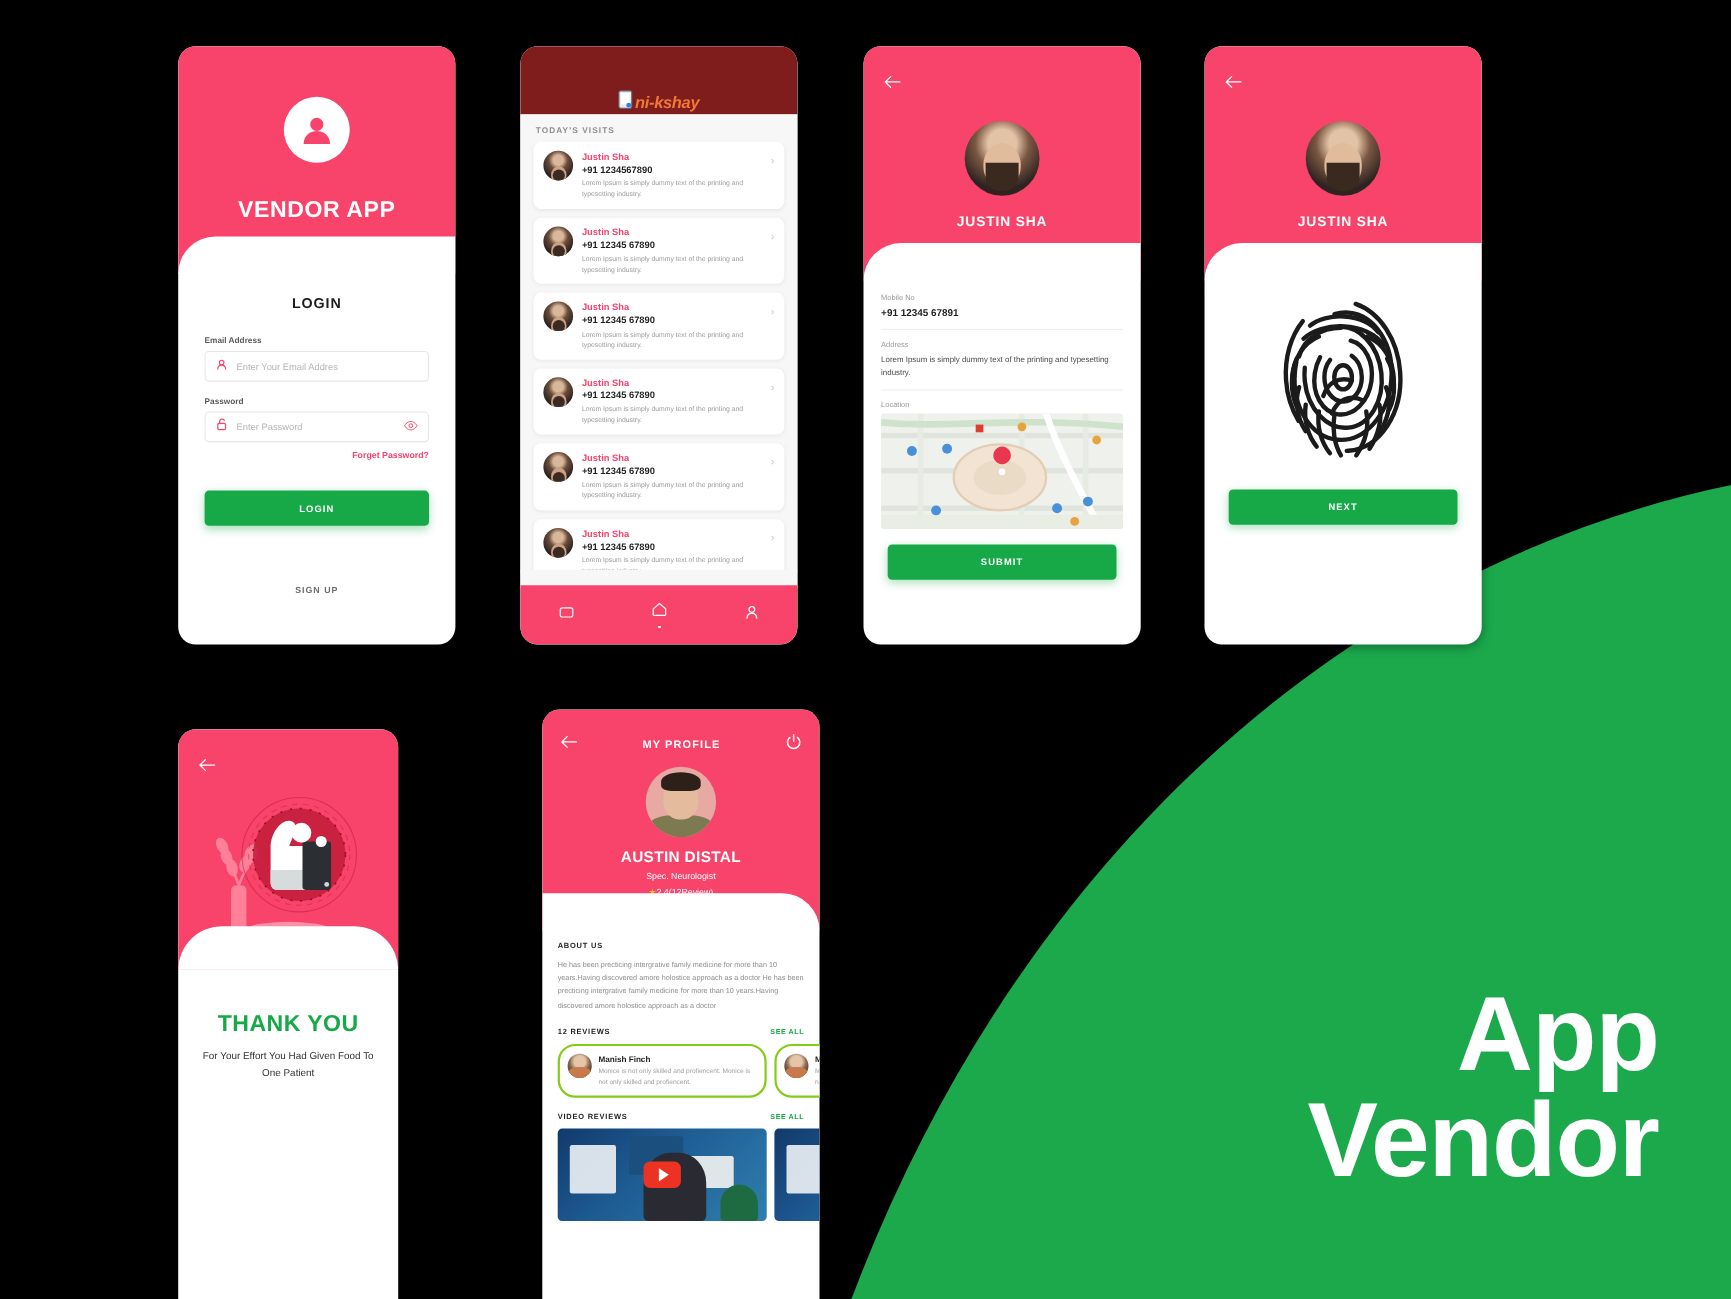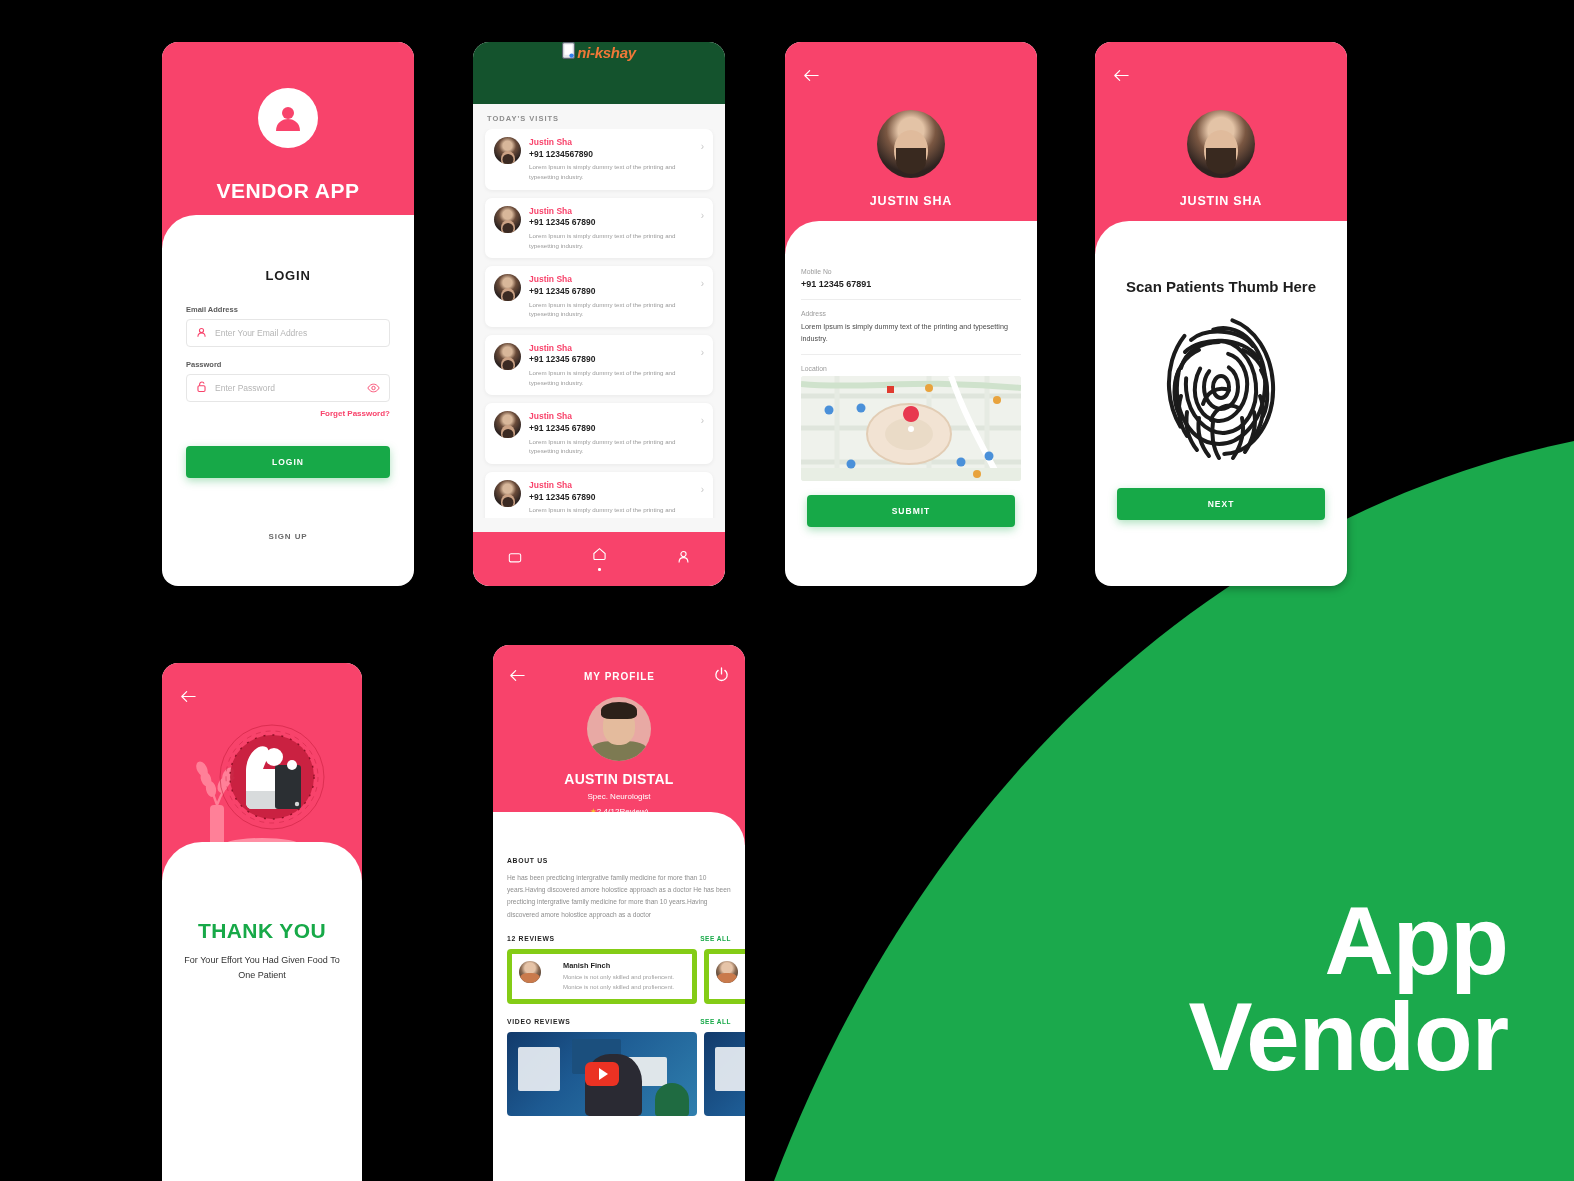--- a/index.html
+++ b/index.html
@@ -85,21 +85,21 @@
   .btn-green {
     display:flex; align-items:center; justify-content:center;
     background:#17A948; color:#fff; border:none; border-radius:4px;
     height:32px; width:100%; font-size:8.5px; font-weight:bold; letter-spacing:1px;
     box-shadow: 0 3px 8px rgba(23,169,72,.35);
     cursor:pointer; font-family:"Liberation Sans", sans-serif;
   }
   .s1-signup { text-align:center; font-size:8px; color:#6b6b6b; letter-spacing:.9px; margin-top:54px; font-weight:600;}
 
   
-  .s2-topbar { height:62px; background:#14532d; display:flex; align-items:flex-start; justify-content:center; }
+  .s2-topbar { height:62px; background:#7f1d1d; display:flex; align-items:flex-end; justify-content:center; }
   .logo-wrap { display:flex; align-items:center; gap:2px; }
   .logo-text { font-size:15px; font-weight:bold; color:#F07838; font-style:italic; letter-spacing:-.3px;}
   .s2-heading { font-size:7.5px; font-weight:bold; color:#8d8d8d; letter-spacing:1px; padding:10px 14px 6px 14px; background:#f7f7f7;}
   .s2-list { background:#f7f7f7; padding:0 12px 4px 12px; height:406px; overflow:hidden;}
   .visit-card {
     background:#fff; border-radius:7px; padding:8px 9px; margin-bottom:8px;
     display:flex; align-items:flex-start; gap:8px; position:relative;
     box-shadow:0 1px 4px rgba(0,0,0,.06);
   }
   .visit-pic {
@@ -209,22 +209,22 @@
   .s6-spec { position:absolute; left:0; right:0; top:147px; text-align:center; font-size:8px; }
   .s6-rating { position:absolute; left:0; right:0; top:162px; text-align:center; font-size:8px; }
   .star { color:#F6C12B; }
   .s6-body { padding:12px 14px 0 14px; }
   .sec-head { font-size:6.8px; font-weight:bold; color:#1f1f1f; letter-spacing:.7px; }
   .sec-head-row { display:flex; align-items:center; justify-content:space-between; }
   .see-all { font-size:6.5px; font-weight:bold; color:#17A948; letter-spacing:.5px; cursor:pointer;}
   .about-txt { font-size:6.6px; color:#8e8e8e; line-height:1.85; margin-top:8px;}
   .rev-row { display:flex; gap:7px; margin-top:7px; }
   .rev-card {
-    border:5px solid #84cc16; border-radius:4px; padding:7px 7px;
-    display:flex; gap:22px; flex:0 0 auto; width:190px; background:#fff;
+    border:2px solid #84cc16; border-radius:16px; padding:7px 7px;
+    display:flex; gap:6px; flex:0 0 auto; width:190px; background:#fff;
   }
   .rev-pic {
     width:22px; height:22px; border-radius:50%; flex:0 0 22px;
     background: radial-gradient(circle at 50% 32%, #e6c4a8 0 28%, #8a6a52 48%, #4a3a2e 75%);
     position:relative; overflow:hidden;
   }
   .rev-pic::after{
     content:""; position:absolute; left:50%; bottom:0; transform:translateX(-50%);
     width:20px; height:10px; border-radius:44% 44% 0 0; background:#c97a4c;
   }
@@ -486,21 +486,20 @@
         </svg>
       </span>
       <div class="hero-photo">
         <div class="face"></div>
           <div class="beard"></div>
       </div>
       <div class="hero-name">JUSTIN SHA</div>
       <div class="hero-curve"></div>
     </div>
 
-    <div class="s4-heading">Scan Patients Thumb Here</div>
 
     <div class="fp-wrap">
       <span>
         <svg width="120" height="150" viewBox="0 0 120 150">
           <g fill="none" stroke="#1b1b1b" stroke-linecap="round">
             <ellipse cx="60" cy="75" rx="8" ry="11" stroke-width="4"></ellipse>
             <ellipse cx="60" cy="75" rx="17" ry="22" stroke-width="4" stroke-dasharray="78 22"></ellipse>
             <ellipse cx="60" cy="75" rx="26" ry="34" stroke-width="4" stroke-dasharray="110 34" transform="rotate(8 60 75)"></ellipse>
             <ellipse cx="60" cy="75" rx="35" ry="46" stroke-width="4" stroke-dasharray="140 46" transform="rotate(-6 60 75)"></ellipse>
             <ellipse cx="60" cy="74" rx="44" ry="58" stroke-width="4" stroke-dasharray="170 58" transform="rotate(5 60 74)"></ellipse>

